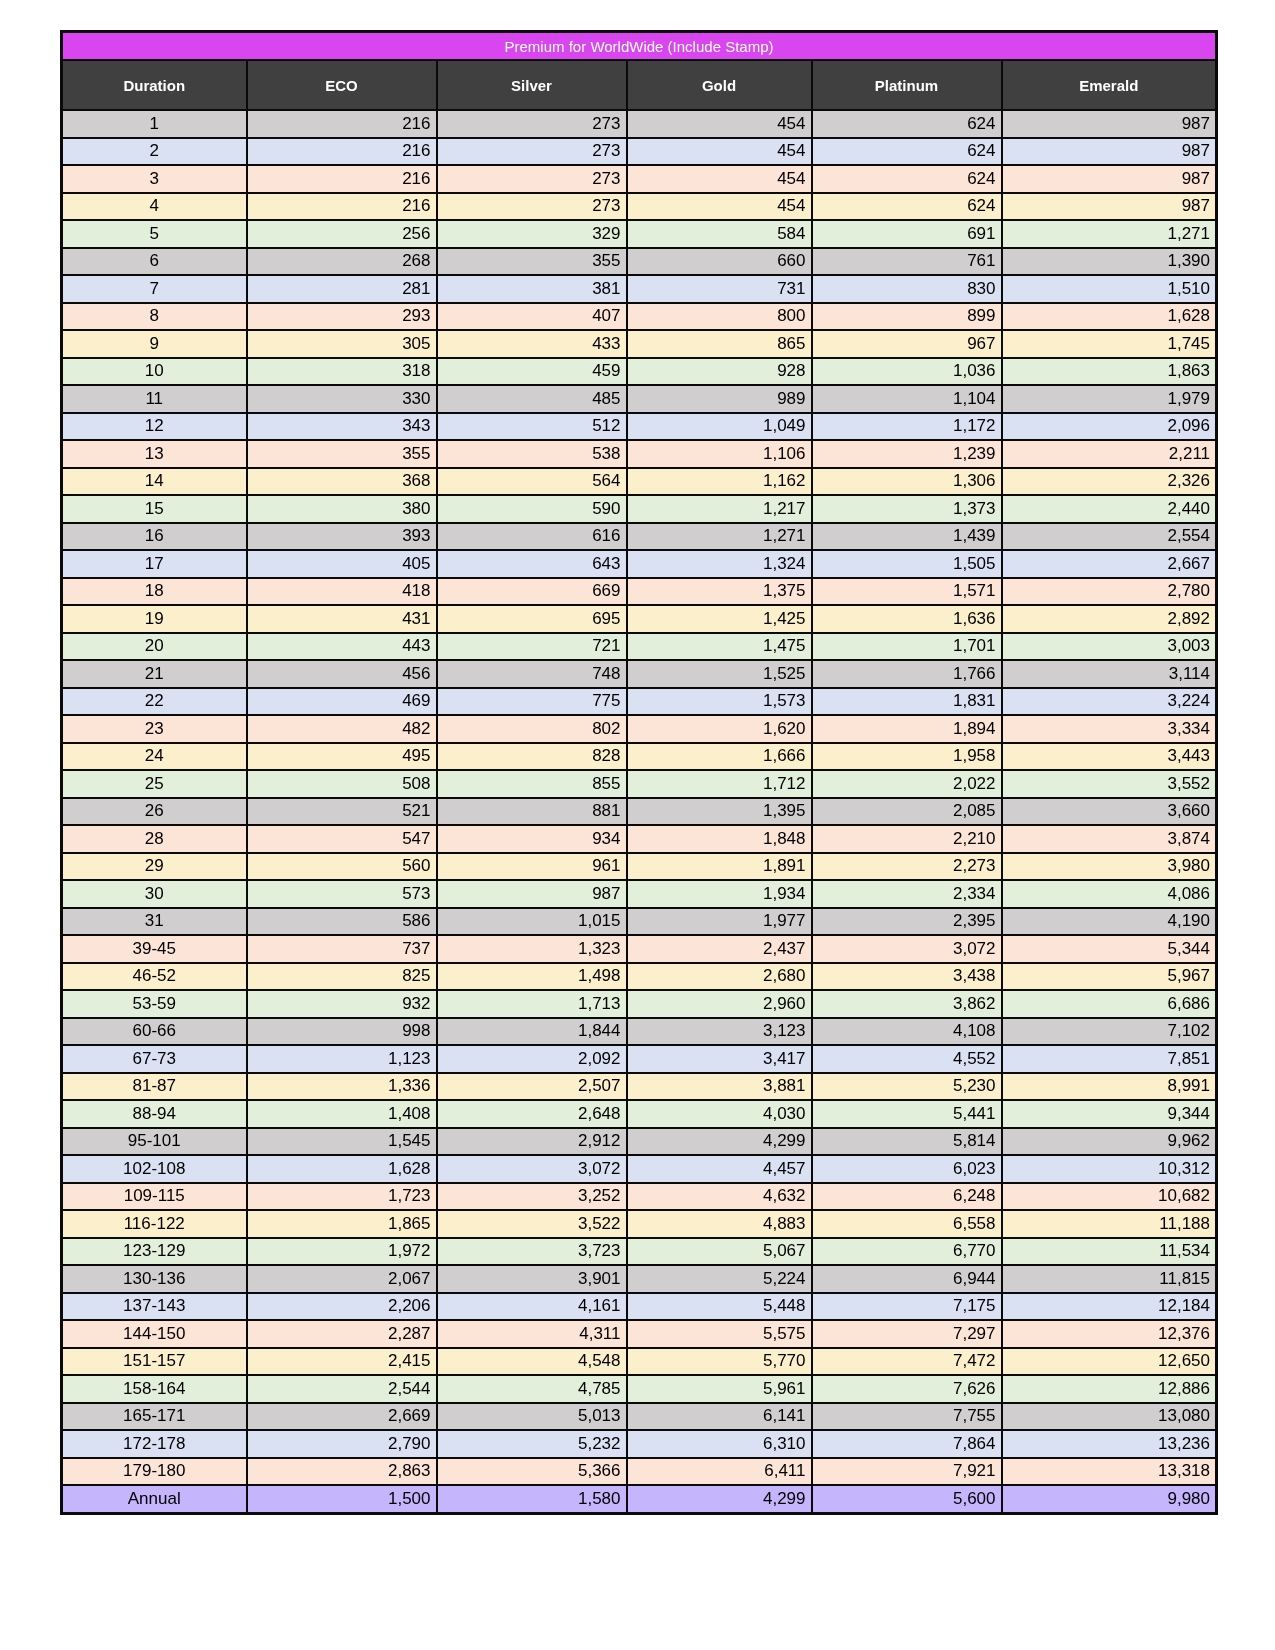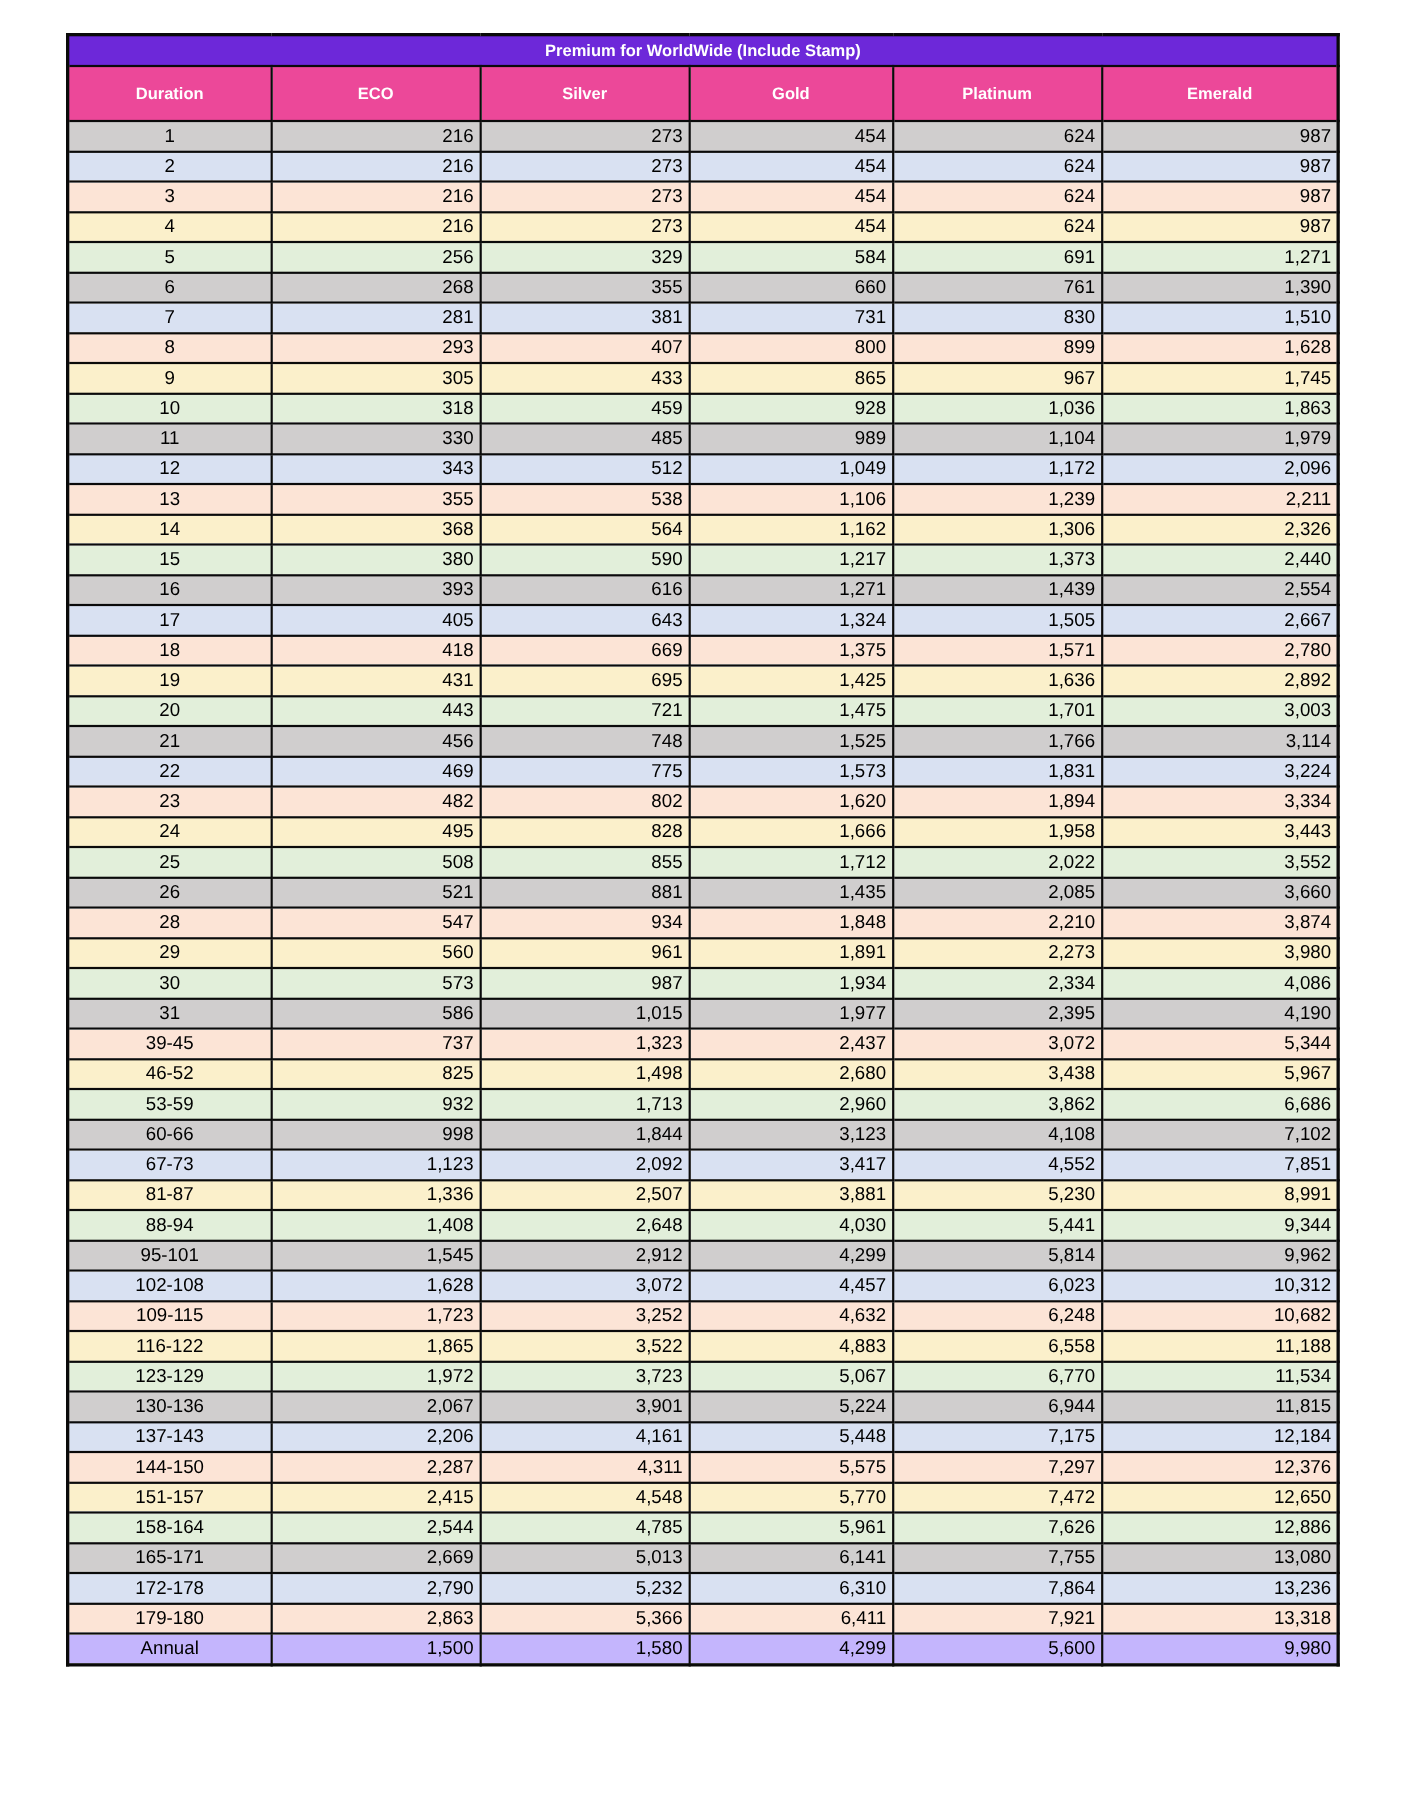--- a/index.html
+++ b/index.html
@@ -18,32 +18,32 @@
     border: 3px solid #0a0a0a;
   }
   .tbl th, .tbl td {
     border: 2px solid #0a0a0a;
     overflow: hidden;
     white-space: nowrap;
   }
 
   
   tr.title-row th {
-    background: #6d28d9;
+    background: #d946ef;
     color: #ffffff;
     font-size: 15px;
-    font-weight: bold;
+    font-weight: normal;
     height: 24px;
     text-align: center;
     vertical-align: middle;
     margin-top: 11px;
   }
   
   tr.head-row th {
-    background: #ec4899;
+    background: #404040;
     color: #ffffff;
     font-size: 15px;
     font-weight: bold;
     height: 46px;
     text-align: center;
     vertical-align: middle;
   }
 
   
   .tbl td {
@@ -287,21 +287,21 @@
           <td class="num">508</td>
           <td class="num">855</td>
           <td class="num">1,712</td>
           <td class="num">2,022</td>
           <td class="num">3,552</td>
         </tr>
         <tr class="c0">
           <td class="dur">26</td>
           <td class="num">521</td>
           <td class="num">881</td>
-          <td class="num">1,435</td>
+          <td class="num">1,395</td>
           <td class="num">2,085</td>
           <td class="num">3,660</td>
         </tr>
         <tr class="c2">
           <td class="dur">28</td>
           <td class="num">547</td>
           <td class="num">934</td>
           <td class="num">1,848</td>
           <td class="num">2,210</td>
           <td class="num">3,874</td>

